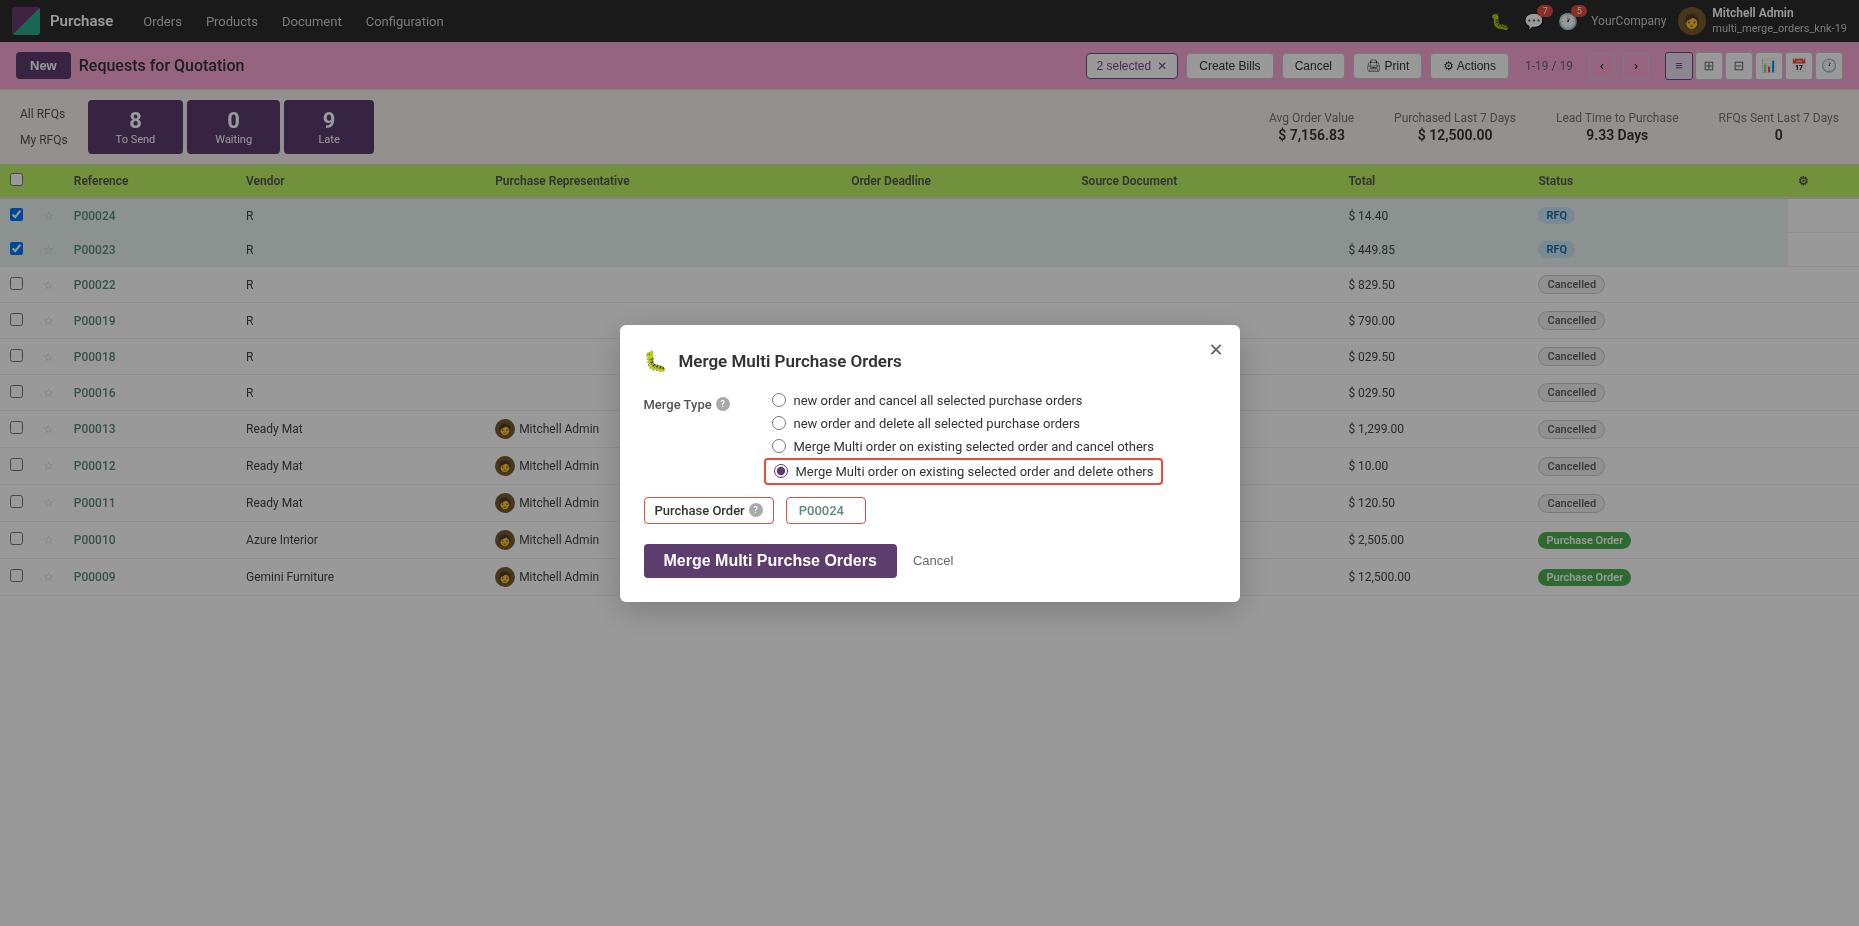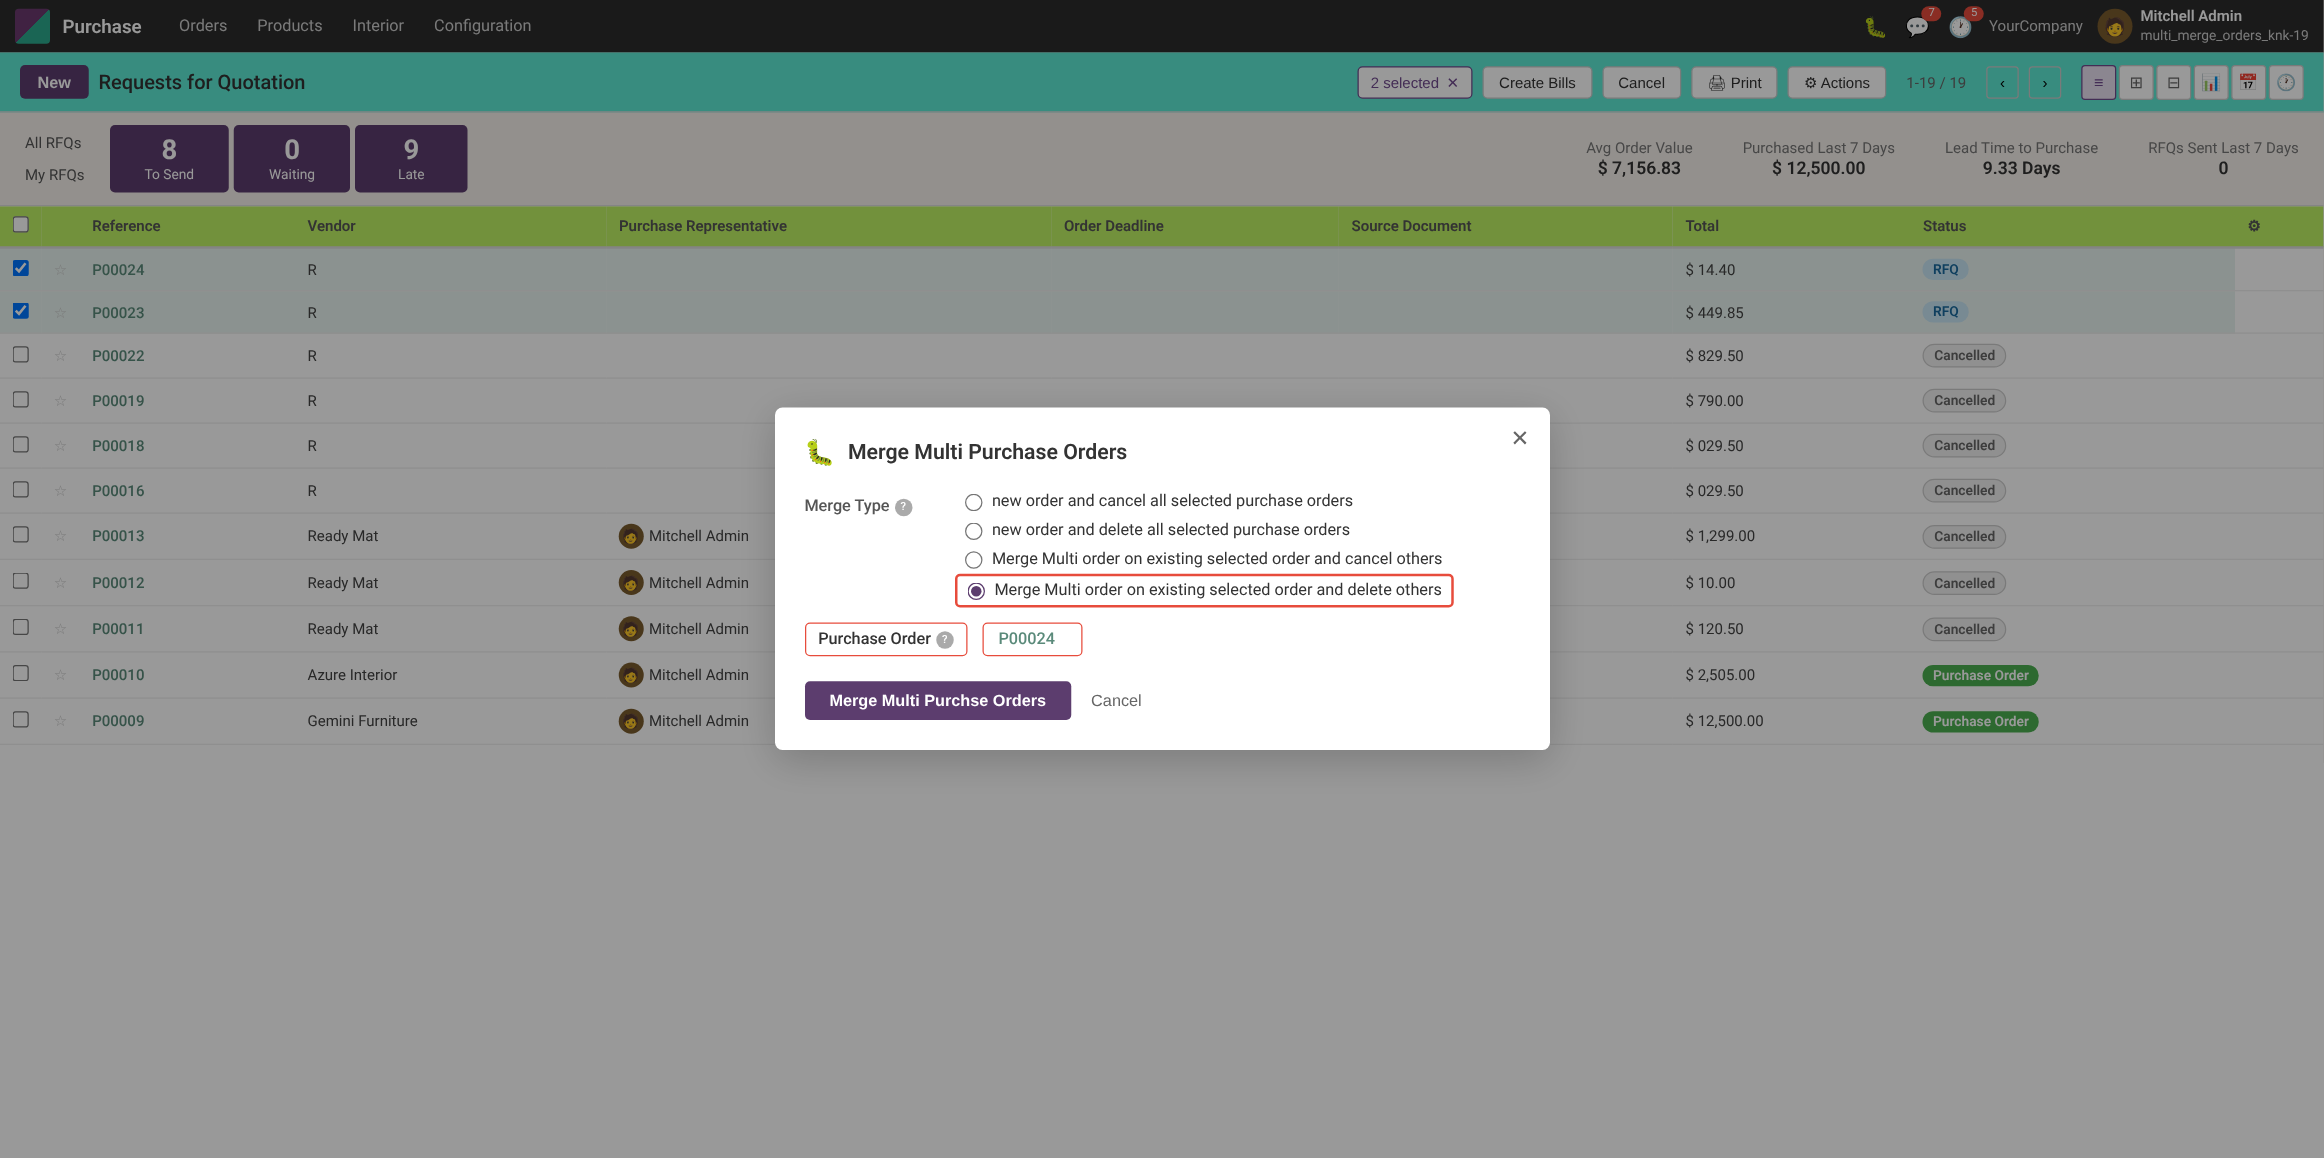--- a/index.html
+++ b/index.html
@@ -71,21 +71,21 @@
       background: #7a5c2e;
       border-radius: 50%;
       display: flex; align-items: center; justify-content: center;
       font-size: 14px;
     }
     .nav-user-info { color: #ccc; font-size: 11px; line-height: 1.3; }
     .nav-user-name { color: #fff; font-weight: 600; font-size: 12px; }
 
     
     .sub-header {
-      background: #5eead4;
+      background: #f9a8d4;
       display: flex;
       align-items: center;
       padding: 0 16px;
       height: 48px;
       border-bottom: 1px solid #ddd;
       gap: 8px;
     }
     .btn-new {
       background: #5c3d6e;
       color: #fff;
@@ -305,42 +305,42 @@
       font-weight: 500;
       min-width: 80px;
     }
     .dialog-footer { display: flex; align-items: center; gap: 12px; margin-top: 8px; }
     .btn-merge {
       background: #5c3d6e;
       color: #fff;
       border: none;
       padding: 8px 20px;
       border-radius: 4px;
-      font-size: 13px;
+      font-size: 16px;
       font-weight: 600;
       cursor: pointer;
     }
     .btn-cancel-dialog {
       background: none;
       border: none;
       color: #666;
       font-size: 13px;
       cursor: pointer;
       padding: 8px 4px;
     }
   </style>
 </head>
 <body>
 
 <nav class="top-nav">
   <div class="nav-logo"></div>
   <span class="nav-app-name">Purchase</span>
   <span class="nav-menu-item">Orders</span>
   <span class="nav-menu-item">Products</span>
-  <span class="nav-menu-item">Interior</span>
+  <span class="nav-menu-item">Document</span>
   <span class="nav-menu-item">Configuration</span>
   <div class="nav-spacer"></div>
   <div class="nav-icons">
     <div class="nav-icon-btn">🐛</div>
     <div class="nav-icon-btn">
       💬
       <span class="nav-badge">7</span>
     </div>
     <div class="nav-icon-btn">
       🕐

